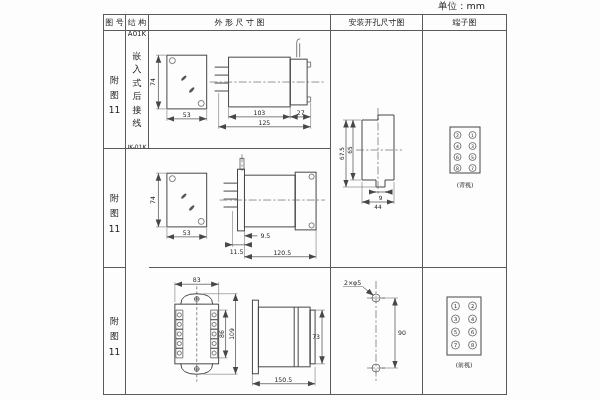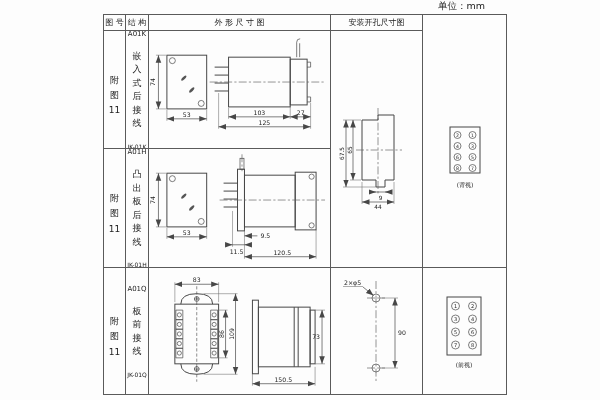--- a/index.html
+++ b/index.html
@@ -61,20 +61,23 @@
     </div>
   <div class="c hd a-h2">
       <span>结 构</span>
     </div>
   <div class="c hd a-h4">
       <span>安装开孔尺寸图</span>
     </div>
   <div class="c hd a-h3">
       <span>外 形 尺 寸 图</span>
     </div>
+  <div class="c hd a-h5 nr">
+      <span>端子图</span>
+    </div>
 
   <div class="c a-f1">
     <div class="vtx">附图11</div>
   </div>
   <div class="c a-s1">
     <div class="scol">
       <div class="model">A01K</div>
       <div class="vchars">嵌入式后接线</div>
       <div class="code">JK-01K</div>
     </div>
@@ -162,27 +165,20 @@
       <text class="td" text-anchor="middle" x="33.5" y="126.7">6</text>
       <text class="td" text-anchor="middle" x="48.5" y="126.7">5</text>
       <text class="td" text-anchor="middle" x="33.5" y="137.7">8</text>
       <text class="td" text-anchor="middle" x="48.5" y="137.7">7</text>
       <text class="cap" text-anchor="middle" x="41" y="155">(背视)</text>
     </svg>
   </div>
 
   <div class="c a-f2">
     <div class="vtx">附图11</div>
-  </div>
-  <div class="c a-s2">
-    <div class="scol">
-      <div class="model">A01H</div>
-      <div class="vchars">凸出板后接线</div>
-      <div class="code">JK-01H</div>
-    </div>
   </div>
   <div class="c a-o2">
     <svg width="182" height="110" viewBox="0 0 182 110">
       <defs>
           <marker id="m2" viewBox="0 0 8 8" refX="7.5" refY="4" markerWidth="8" markerHeight="8" orient="auto-start-reverse" markerUnits="userSpaceOnUse">
             <path d="M0,1.2 L7.5,4 L0,6.8 Z" fill="#474747"></path>
           </marker>
         </defs>
       <g>
         <rect class="ln" x="18" y="20" width="40" height="54"></rect>
@@ -214,27 +210,20 @@
         <line class="dl" x1="84" y1="92" x2="96" y2="92"></line>
         <text class="dt" text-anchor="middle" x="88" y="101">11.5</text>
         <line class="dl" x1="96" y1="104" x2="168" y2="104" marker-start="url(#m2)" marker-end="url(#m2)"></line>
         <text class="dt" text-anchor="middle" x="134" y="102">120.5</text>
       </g>
     </svg>
   </div>
 
   <div class="c a-f3 nb">
     <div class="vtx">附图11</div>
-  </div>
-  <div class="c a-s3 nb">
-    <div class="scol">
-      <div class="model">A01Q</div>
-      <div class="vchars">板前接线</div>
-      <div class="code">JK-01Q</div>
-    </div>
   </div>
   <div class="c a-o3 nb">
     <svg width="182" height="122" viewBox="0 0 182 122">
       <defs>
           <marker id="m3" viewBox="0 0 8 8" refX="7.5" refY="4" markerWidth="8" markerHeight="8" orient="auto-start-reverse" markerUnits="userSpaceOnUse">
             <path d="M0,1.2 L7.5,4 L0,6.8 Z" fill="#474747"></path>
           </marker>
         </defs>
       <g>
         <line class="dsh" x1="48" y1="16" x2="48" y2="112"></line>

